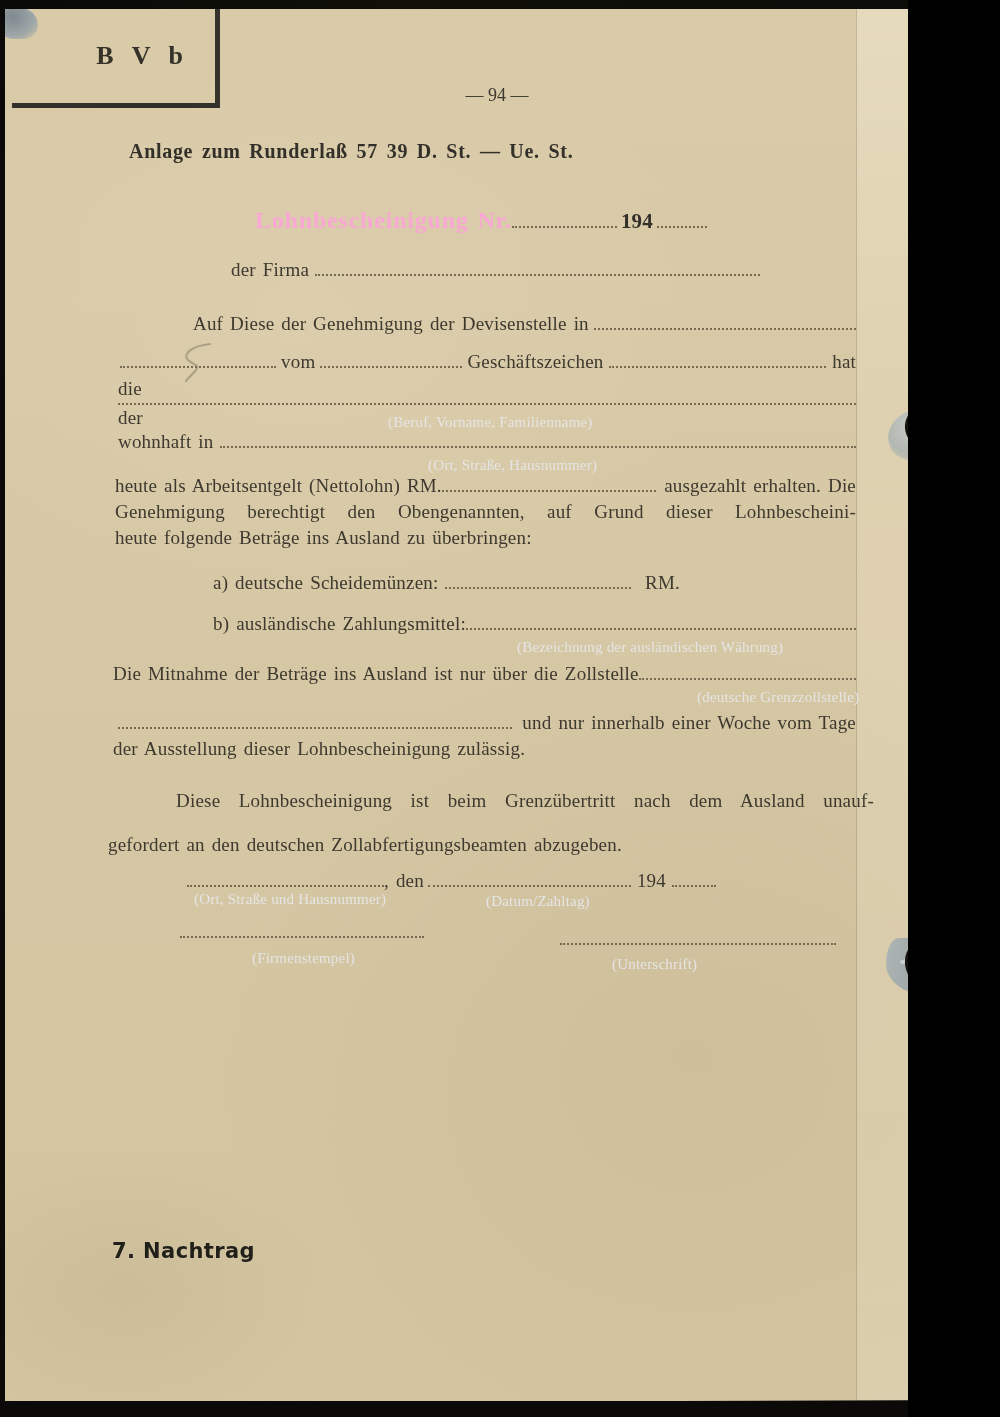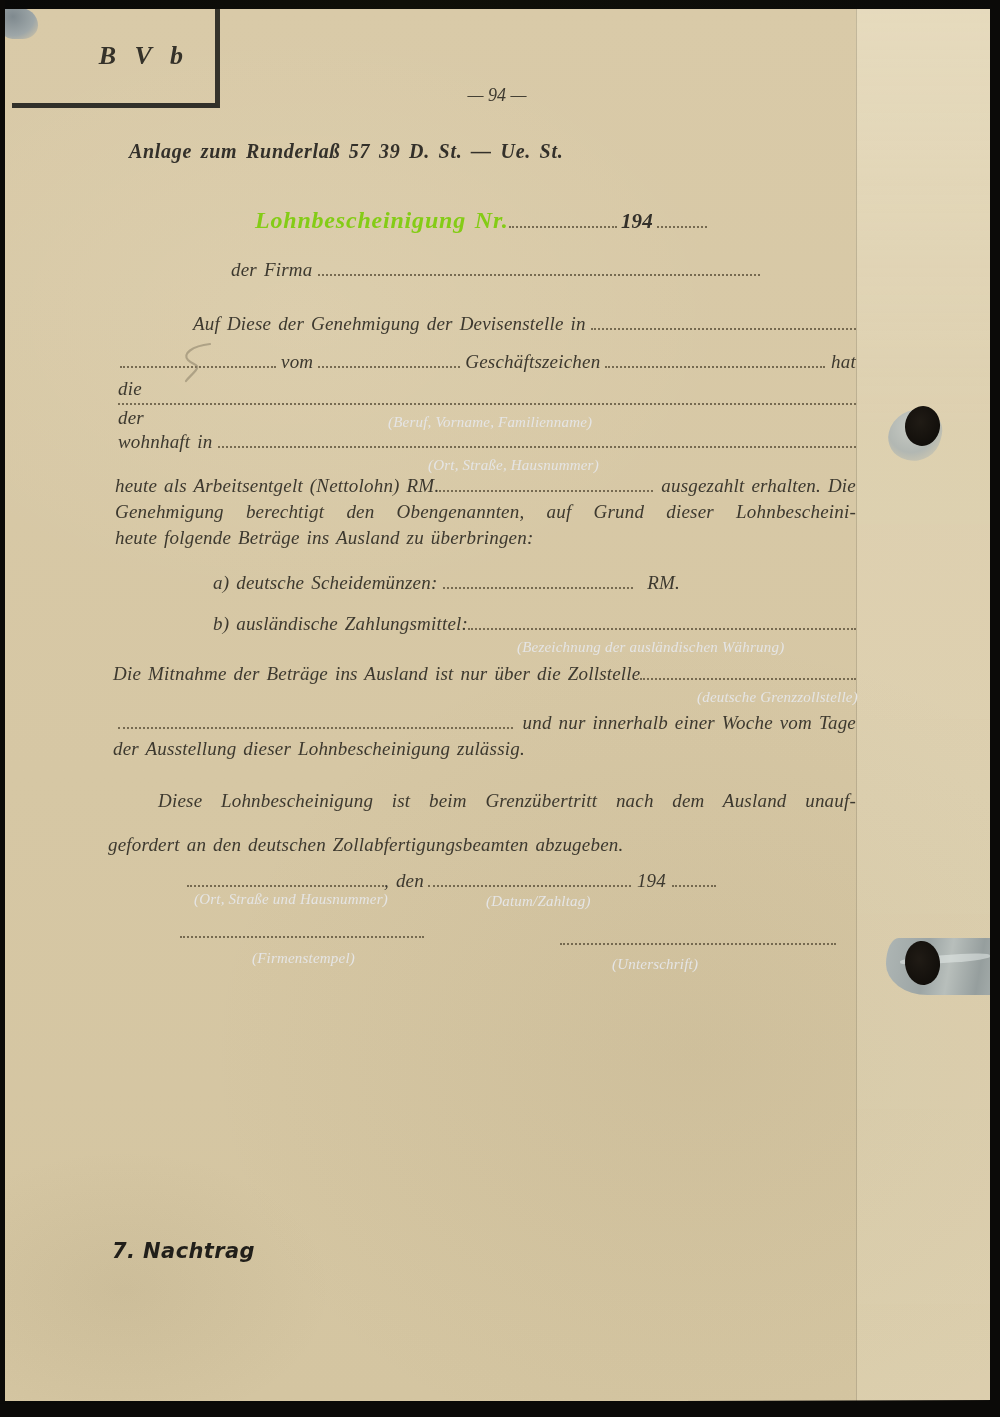--- a/index.html
+++ b/index.html
@@ -1,21 +1,20 @@
 <!DOCTYPE html>
 <html><head>
 <meta charset="utf-8">
 <style>
   html,body{margin:0;padding:0;background:#000;}
   .scan{
-    position:relative;width:1000px;height:1417px;overflow:hidden;
+    position:relative;width:908px;height:1417px;overflow:hidden;
     background:#0a0a08;
     font-family:"Liberation Serif","DejaVu Serif",serif;
     color:#3c382e;
-    font-style:italic;
   }
   
   .paper{
     position:absolute;left:5px;top:9px;width:985px;height:1392px;
     background:
       radial-gradient(620px 420px at 30% 22%, rgba(255,248,225,.10), rgba(0,0,0,0) 70%),
       radial-gradient(700px 600px at 70% 75%, rgba(120,100,60,.07), rgba(0,0,0,0) 70%),
       radial-gradient(300px 200px at 12% 92%, rgba(110,95,60,.08), rgba(0,0,0,0) 70%),
       linear-gradient(180deg,#d9caa8 0%,#d6c7a4 55%,#d4c5a1 100%);
   }
@@ -47,21 +46,21 @@
   .row{position:absolute;display:flex;align-items:baseline;white-space:nowrap;
        font-size:19px;line-height:1.15;letter-spacing:.2px;word-spacing:2px;color:#3d392f;}
   .row .t{flex:0 0 auto;}
   .dots{flex:1 1 auto;align-self:baseline;height:2px;min-width:14px;
         border-bottom:2px dotted rgba(96,85,62,.82);}
   .dots.fx{flex:0 0 auto;}
   .hint{position:absolute;font-size:15px;letter-spacing:.2px;color:#e5e5e5;white-space:nowrap;}
   .just{display:block;text-align:justify;text-align-last:justify;white-space:normal;}
   .page-number{position:absolute;font-size:18px;color:#3d392f;}
   .heading{position:absolute;font-size:20px;font-weight:bold;letter-spacing:.7px;word-spacing:3px;color:#33302a;}
-  .title-main{font-size:24px;font-weight:bold;letter-spacing:.8px;color:#84cc16;}
+  .title-main{font-size:24px;font-weight:bold;letter-spacing:.8px;color:#f9a8d4;}
   .title-num{font-size:21px;font-weight:bold;color:#33302a;margin:0 4px;}
   .footer-note{position:absolute;font-family:"DejaVu Sans","Liberation Sans",sans-serif;
                font-weight:bold;font-size:21px;letter-spacing:.4px;color:#211f1a;}
   
   .smudge{position:absolute;opacity:.8;}
   .smudge-1{left:889px;top:409px;width:52px;height:52px;
     background:radial-gradient(at 40% 35%, #c2c9c9, #a7b1b3 55%, rgba(167,177,179,0));
     border-radius:60% 40% 55% 45%;transform:rotate(14deg);}
   .tape-patch{left:886px;top:938px;width:114px;height:57px;
     background:linear-gradient(100deg,#a9b3b5 0%,#96a1a4 35%,#b4bdbd 55%,#8e999c 80%,#a5afb0 100%);
@@ -166,21 +165,21 @@
   <div class="hint" style="left:697px;top:689px;">(deutsche Grenzzollstelle)</div>
   <div class="row" style="left:118px;top:712px;width:738px;">
     <span class="dots" style="margin-right:10px;"></span>
     <span class="t">und nur innerhalb einer Woche vom Tage</span>
   </div>
   <div class="row" style="left:113px;top:738px;">
     <span class="t">der Ausstellung dieser Lohnbescheinigung zulässig.</span>
   </div>
 
   <div class="row" style="left:158px;top:790px;width:698px;">
-    <span class="t just" style="width:698px;">Diese Lohnbescheinigung ist beim Grenzübertritt nach dem Ausland unauf-</span>
+    <span class="t just" style="width:698px;margin-left:18px;">Diese Lohnbescheinigung ist beim Grenzübertritt nach dem Ausland unauf-</span>
   </div>
   <div class="row" style="left:108px;top:815px;margin-top:19px;">
     <span class="t">gefordert an den deutschen Zollabfertigungsbeamten abzugeben.</span>
   </div>
 
   <div class="row" style="left:187px;top:870px;width:529px;">
     <span class="dots fx" style="width:197px;"></span>
     <span class="t">, den</span>
     <span class="dots" style="margin-left:4px;"></span>
     <span class="t" style="margin:0 6px;">194</span>

